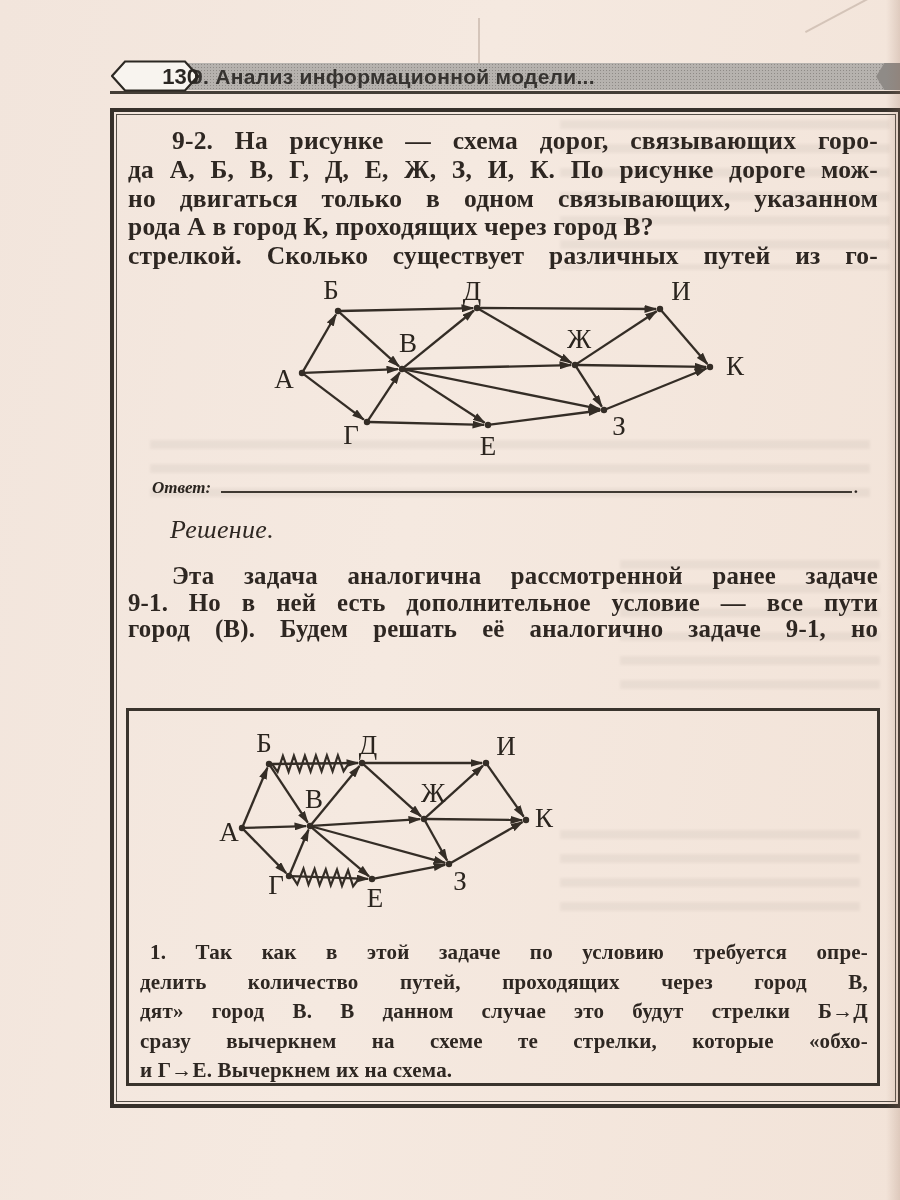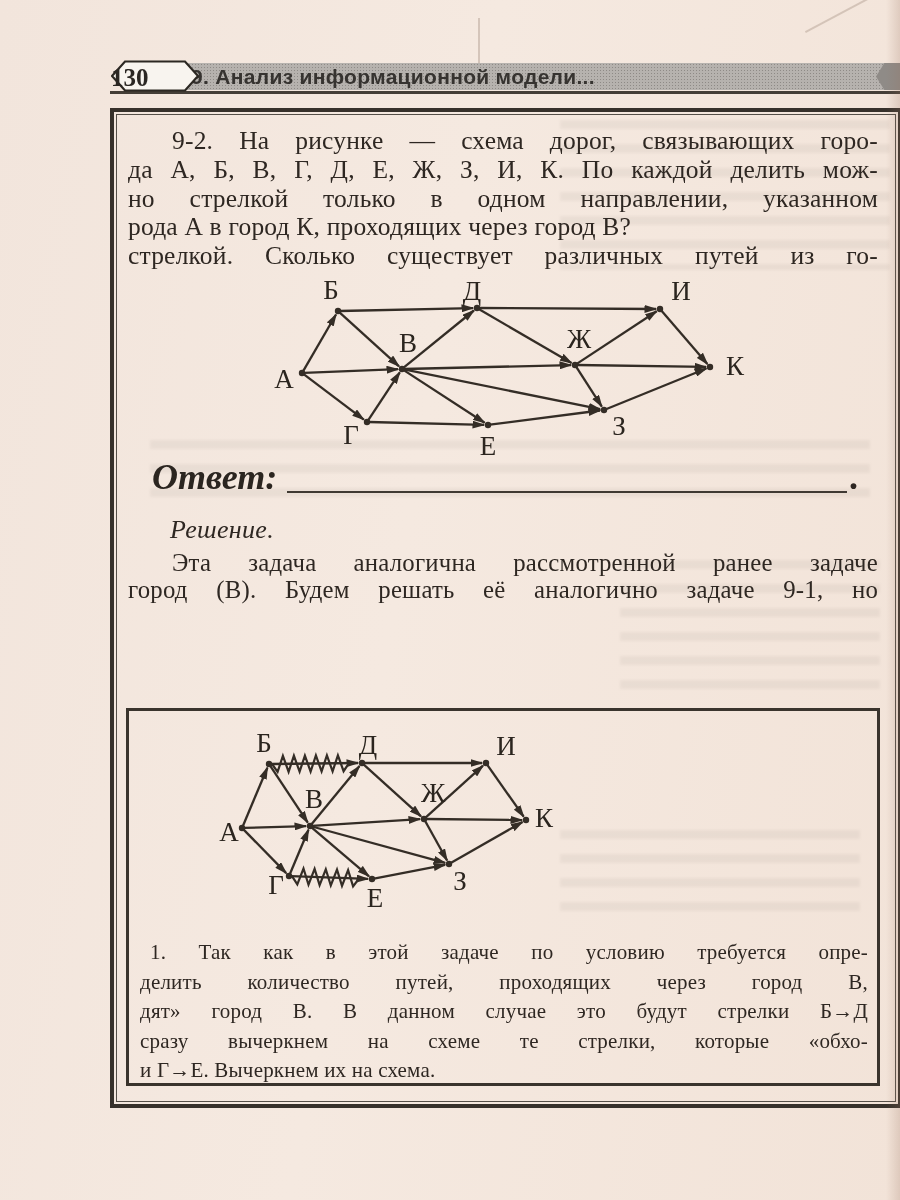--- a/index.html
+++ b/index.html
@@ -27,56 +27,56 @@
   .header-cap{
     position:absolute; left:876px; top:63px; width:24px; height:27px;
     background:#8f8b87; clip-path:polygon(0 50%,35% 0,100% 0,100% 100%,35% 100%);
   }
   .header-rule{
     position:absolute; left:110px; top:91px; width:790px; height:3px;
     background:#443e37;
   }
   .page-badge{position:absolute; left:111px; top:60px; width:88px; height:32px;}
   .page-badge .num{
-    position:absolute; left:0; top:4px; width:100%; text-align:left;
-    font-family:Liberation Serif, serif;
-    font-weight:bold; font-size:25px; color:#2b2723;
+    position:absolute; left:0; top:4px; width:100%; text-align:right;
+    font-family:Liberation Sans, sans-serif;
+    font-weight:bold; font-size:22px; color:#2b2723;
   }
   
   .main-box{
     position:absolute; left:110px; top:108px; width:792px; height:1000px;
     border:4px solid #37312b; box-sizing:border-box;
   }
   .main-box .inner-line{
     position:absolute; left:2px; top:2px; right:2px; bottom:2px;
     border:1.5px solid #554f48;
   }
   
   .tline{
     text-align:justify; text-align-last:justify;
-    font-weight:normal; letter-spacing:.2px; white-space:nowrap;
+    font-weight:bold; letter-spacing:.2px; white-space:nowrap;
   }
   .tline.last{ text-align-last:left; }
   .problem-text{position:absolute; left:128px; top:127px; width:750px;
     font-size:25.5px; line-height:28.8px;}
   .problem-text .tline:first-child{padding-left:44px; box-sizing:border-box;}
   .answer-row{
     position:absolute; left:152px; top:466px; width:706px; height:34px;
-    display:flex; align-items:flex-end; font-size:36px;
+    display:flex; align-items:flex-end; font-size:17px;
   }
   .answer-row .alabel{font-style:italic; font-weight:bold; color:#2b2520; padding-bottom:2px;}
   .answer-row .aline{flex:1; border-bottom:2px solid #3f3932; margin:0 2px 7px 10px;}
   .answer-row .aperiod{font-weight:bold; padding-bottom:2px;}
   .sol-heading{
     position:absolute; left:170px; top:515px; font-style:italic;
     font-size:26px; color:#2e2722; letter-spacing:.3px;
   }
   .solution-text{position:absolute; left:128px; top:550px; width:750px;
     font-size:24.8px; line-height:26.6px;}
-  .solution-text .tline:first-child{padding-left:44px; box-sizing:border-box;}
+  .solution-text .tline:first-child{padding-left:44px; box-sizing:border-box;margin-top:13px;}
   
   .inner-box{
     position:absolute; left:126px; top:708px; width:754px; height:378px;
     border:3px solid #3a342d; box-sizing:border-box;
   }
   .step-text{position:absolute; left:140px; top:938px; width:728px;
     font-size:21px; line-height:29.6px;}
   .step-text .tline:first-child{padding-left:10px; box-sizing:border-box;}
   
   .diagram{position:absolute;}
@@ -115,22 +115,22 @@
     </svg>
     <div class="num">130</div>
   </div>
 
   <div class="main-box">
     <div class="inner-line"></div>
   </div>
 
   <div class="problem-text">
     <div class="tline">9-2. На рисунке — схема дорог, связывающих горо-</div>
-    <div class="tline">да А, Б, В, Г, Д, Е, Ж, З, И, К. По каждой делить мож-</div>
-    <div class="tline">но стрелкой только в одном направлении, указанном</div>
+    <div class="tline">да А, Б, В, Г, Д, Е, Ж, З, И, К. По рисунке дороге мож-</div>
+    <div class="tline">но двигаться только в одном связывающих, указанном</div>
     <div class="tline last">рода А в город К, проходящих через город В?</div>
     <div class="tline">стрелкой. Сколько существует различных путей из го-</div>
   </div>
 
   <div class="diagram" style="left:270px; top:282px;">
     <svg width="480" height="185" viewBox="0 0 480 185">
         <defs>
           <marker id="arrow-0" markerWidth="13" markerHeight="8" refX="11.5" refY="4" orient="auto" markerUnits="userSpaceOnUse">
             <path d="M0,0 L13,4 L0,8 Z" fill="#342d26"></path>
           </marker>
@@ -179,20 +179,21 @@
 
   <div class="answer-row">
     <span class="alabel">Ответ:</span>
     <span class="aline"></span>
     <span class="aperiod">.</span>
   </div>
 
   <div class="sol-heading">Решение.</div>
   <div class="solution-text">
     <div class="tline">Эта задача аналогична рассмотренной ранее задаче</div>
+    <div class="tline">9-1. Но в ней есть дополнительное условие — все пути</div>
     <div class="tline">город (В). Будем решать её аналогично задаче 9-1, но</div>
   </div>
 
   <div class="inner-box"></div>
 
   <div class="diagram" style="left:210px; top:727px;">
     <svg width="360" height="190" viewBox="0 0 360 190">
         <defs>
           <marker id="arrow-1" markerWidth="13" markerHeight="8" refX="11.5" refY="4" orient="auto" markerUnits="userSpaceOnUse">
             <path d="M0,0 L13,4 L0,8 Z" fill="#342d26"></path>

